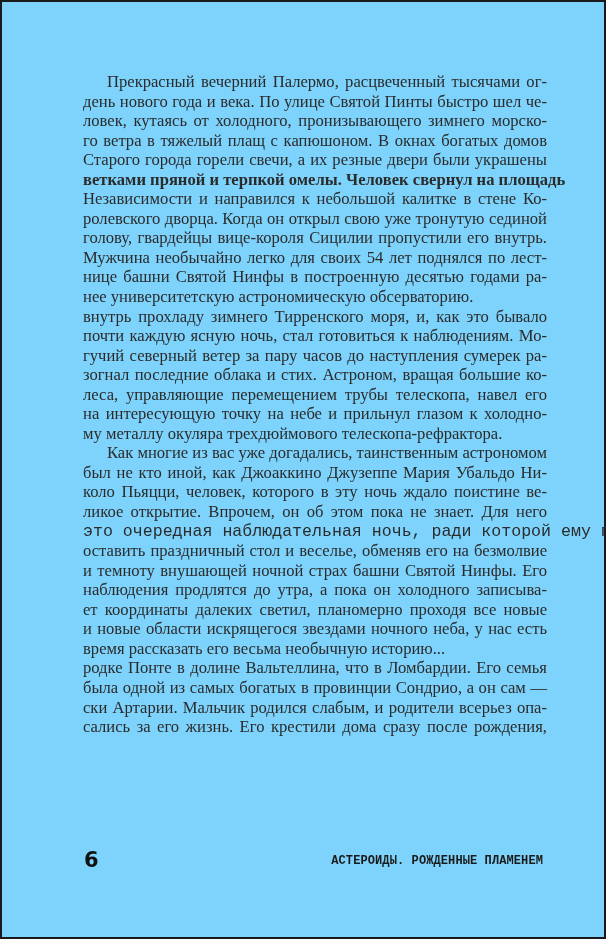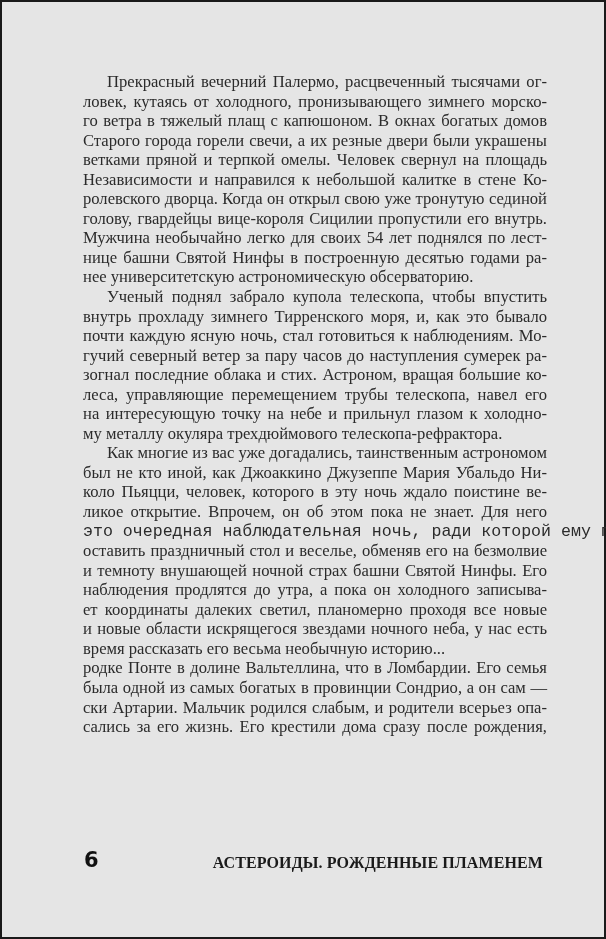--- a/index.html
+++ b/index.html
@@ -1,21 +1,21 @@
 <!DOCTYPE html>
 <html><head>
 <meta charset="utf-8">
 <style>
   html, body { margin: 0; padding: 0; background: #ffffff; }
   body { width: 606px; height: 939px; overflow: hidden; }
   .page {
     position: absolute; left: 0; top: 0;
     width: 602px; height: 935px;
     border: 2px solid #1a1a1a;
-    background: #e5e5e5;
+    background: #7dd3fc;
   }
   .text {
     position: absolute;
     left: 81px; top: 70px;
     width: 464px;
     font-family: "Liberation Serif", "DejaVu Serif", serif;
     font-size: 16.6px;
     color: #2b2b2b;
   }
   .line {
@@ -33,49 +33,49 @@
     position: absolute;
     left: 82px; top: 846px;
     font-family: "DejaVu Sans", "Liberation Sans", sans-serif;
     font-weight: bold;
     font-size: 21px;
     color: #111111;
   }
   .footer-title {
     position: absolute;
     right: 61px; top: 852px;
-    font-family: Liberation Serif, serif;
+    font-family: Liberation Mono, monospace;
     font-weight: 600;
-    font-size: 16px;
+    font-size: 12px;
     letter-spacing: 0.1px;
     color: #1a1a1a;
   }
 </style>
 </head>
 <body>
 
 <div class="page">
   <div class="text">
 
     <div>
       <span class="line indent" style="white-space: nowrap;"><span style="white-space: nowrap; word-spacing: 0px;">Прекрасный вечерний Палермо, расцвеченный тысячами ог-</span></span>
+      <span class="line" style="white-space: nowrap;"><span style="white-space: nowrap; word-spacing: 0px;">день нового года и века. По улице Святой Пинты быстро шел че-</span></span>
       <span class="line" style="white-space: nowrap;"><span style="white-space: nowrap; word-spacing: 0px;">ловек, кутаясь от холодного, пронизывающего зимнего морско-</span></span>
       <span class="line" style="white-space: nowrap;"><span style="white-space: nowrap; word-spacing: 0px;">го ветра в тяжелый плащ с капюшоном. В окнах богатых домов</span></span>
       <span class="line" style="white-space: nowrap;"><span style="white-space: nowrap; word-spacing: 0px;">Старого города горели свечи, а их резные двери были украшены</span></span>
-      <span class="line" style="white-space: nowrap;"><span style="white-space: nowrap; word-spacing: 0px;">ветками пряной и терпкой омелы. Человек свернул на площадь</span></span>
+      <span class="line" style="white-space: nowrap;"><span style="white-space: nowrap; word-spacing: 0px; font-weight: bold;">ветками пряной и терпкой омелы. Человек свернул на площадь</span></span>
       <span class="line" style="white-space: nowrap;"><span style="white-space: nowrap; word-spacing: 0px;">Независимости и направился к небольшой калитке в стене Ко-</span></span>
       <span class="line" style="white-space: nowrap;"><span style="white-space: nowrap; word-spacing: 0px;">ролевского дворца. Когда он открыл свою уже тронутую сединой</span></span>
       <span class="line" style="white-space: nowrap;"><span style="white-space: nowrap; word-spacing: 0px;">голову, гвардейцы вице-короля Сицилии пропустили его внутрь.</span></span>
       <span class="line" style="white-space: nowrap;"><span style="white-space: nowrap; word-spacing: 0px;">Мужчина необычайно легко для своих 54 лет поднялся по лест-</span></span>
       <span class="line" style="white-space: nowrap;"><span style="white-space: nowrap; word-spacing: 0px;">нице башни Святой Нинфы в построенную десятью годами ра-</span></span>
       <span class="line last">нее университетскую астрономическую обсерваторию.</span>
     </div>
 
     <div>
-      <span class="line indent" style="white-space: nowrap;"><span style="white-space: nowrap; word-spacing: 0px;">Ученый поднял забрало купола телескопа, чтобы впустить</span></span>
       <span class="line" style="white-space: nowrap;"><span style="white-space: nowrap; word-spacing: 0px;">внутрь прохладу зимнего Тирренского моря, и, как это бывало</span></span>
       <span class="line" style="white-space: nowrap;"><span style="white-space: nowrap; word-spacing: 0px;">почти каждую ясную ночь, стал готовиться к наблюдениям. Мо-</span></span>
       <span class="line" style="white-space: nowrap;"><span style="white-space: nowrap; word-spacing: 0px;">гучий северный ветер за пару часов до наступления сумерек ра-</span></span>
       <span class="line" style="white-space: nowrap;"><span style="white-space: nowrap; word-spacing: 0px;">зогнал последние облака и стих. Астроном, вращая большие ко-</span></span>
       <span class="line" style="white-space: nowrap;"><span style="white-space: nowrap; word-spacing: 0px;">леса, управляющие перемещением трубы телескопа, навел его</span></span>
       <span class="line" style="white-space: nowrap;"><span style="white-space: nowrap; word-spacing: 0px;">на интересующую точку на небе и прильнул глазом к холодно-</span></span>
       <span class="line last">му металлу окуляра трехдюймового телескопа-рефрактора.</span>
     </div>
 
     <div>

